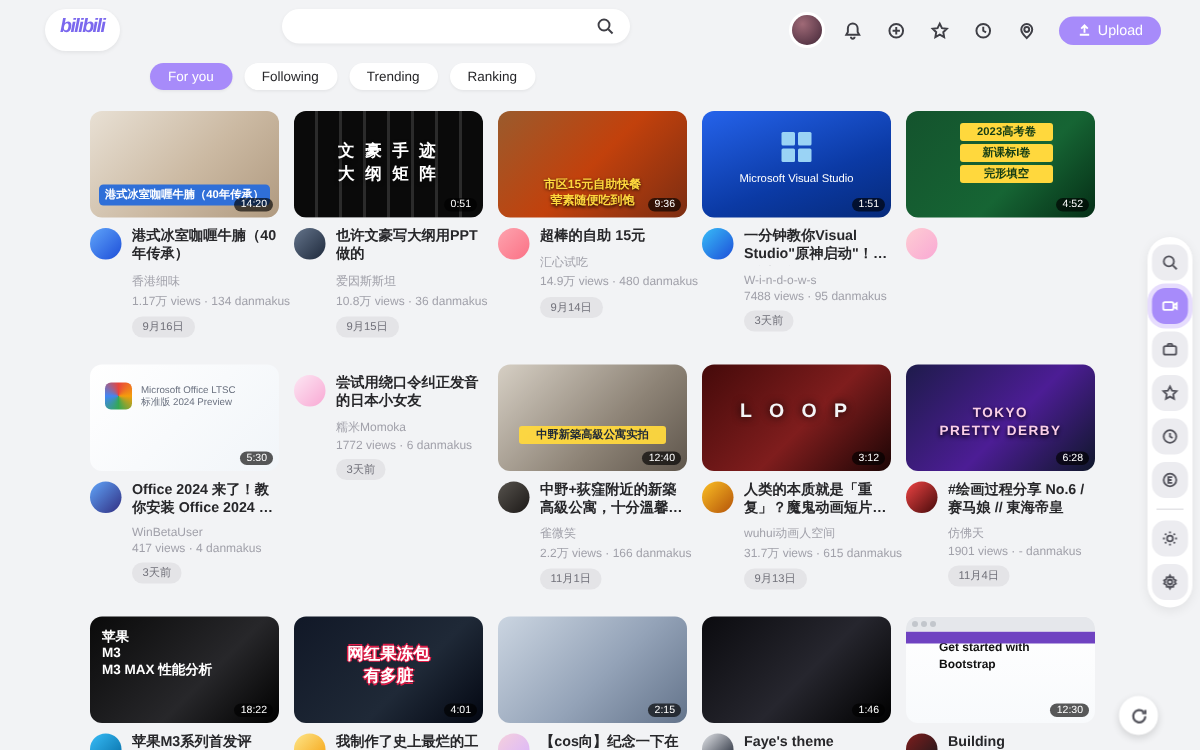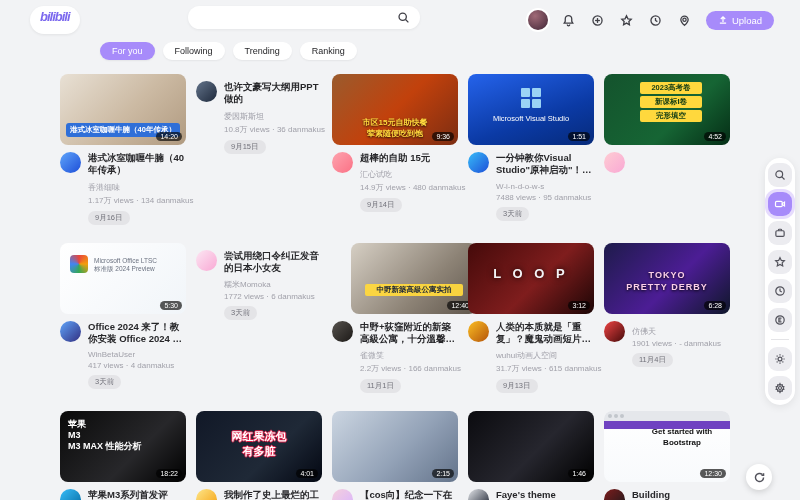--- a/index.html
+++ b/index.html
@@ -46,21 +46,21 @@
   .ov-ms { top:40px; color:#fff; font-size:7.5px;text-align:center; }
   .ov-chips { top:6px; right:28px; left:auto; width:62px; }
   .ov-chips span.chipline { display:block; background:#ffd83d; color:#143d14; font-weight:bold; font-size:7.5px;
     margin:2px 0; padding:1px 2px; border-radius:2px; }
   .ov-office { top:14px; left:34px; right:6px; text-align:left; color:#6b7280; font-size:6.5px; }
   .ov-redwhite { top:18px; color:#fff; font-weight:bold; font-size:11px;
     text-shadow:-1px 0 #e11d48,1px 0 #e11d48,0 -1px #e11d48,0 1px #e11d48; }
   .ov-apple { top:8px; left:8px; right:auto; text-align:left; color:#fff; font-weight:bold; font-size:9px; line-height:1.2;}
   .ov-loop { top:22px; color:#f3f4f6; font-weight:bold; font-size:13px; letter-spacing:4px; text-shadow:0 0 6px #000;}
   .ov-derby { top:26px; color:#fbcfe8; font-weight:bold; font-size:9px; letter-spacing:1px; text-shadow:0 1px 3px #000;}
-  .ov-browser { top:16px; left:34px; right:4px; text-align:center; color:#111; font-weight:bold; font-size:8px; }
+  .ov-browser { top:16px; left:22px; right:4px; text-align:left; color:#111; font-weight:bold; font-size:8px; }
   .ov-yellowbox { bottom:18px; margin:0 14px; background:rgba(255,216,61,.95); color:#1f2937; font-weight:bold;
     border-radius:2px; padding:1px 2px; font-size:7.5px;}
   .mslogo { position:absolute; top:14px; left:50%; transform:translateX(-50%); width:20px; height:20px;
     display:grid; grid-template-columns:9px 9px; grid-template-rows:9px 9px; gap:2px; }
   .mslogo i { background:#9ad3f5; border-radius:1px; }
   .officelogo { position:absolute; top:12px; left:10px; width:18px; height:18px; border-radius:4px;
     background:conic-gradient(#e8453c,#f59e0b,#34a853,#4285f4,#e8453c); }
   .browserbar { position:absolute; top:0; left:0; right:0; height:10px; background:#e5e7eb;
     display:flex; align-items:center; gap:2px; padding:0 4px;}
   .browserbar i { width:4px; height:4px; border-radius:50%; background:#c2c6cc; }
@@ -164,20 +164,25 @@
       <div class="minfo">
         <div class="ctitle">港式冰室咖喱牛腩（40年传承）</div>
         <div class="cchan">香港细味</div>
         <div class="cstats">1.17万 views · 134 danmakus</div>
         <span class="cdate">9月16日</span>
       </div>
     </div>
   </div>
 
   <div class="card">
+    <div class="thumb" style="background: repeating-linear-gradient(90deg, rgb(10, 10, 10) 0px, rgb(10, 10, 10) 14px, rgb(43, 43, 43) 14px, rgb(43, 43, 43) 16px), rgb(17, 17, 17);">
+      <span class="ov ov-white-big">文 豪 手 迹
+大 纲 矩 阵</span>
+      <span class="dur">0:51</span>
+    </div>
     <div class="meta">
       <div class="cavatar" style="background: linear-gradient(135deg, rgb(100, 116, 139), rgb(30, 41, 59));"></div>
       <div class="minfo">
         <div class="ctitle">也许文豪写大纲用PPT做的</div>
         <div class="cchan">爱因斯斯坦</div>
         <div class="cstats">10.8万 views · 36 danmakus</div>
         <span class="cdate">9月15日</span>
       </div>
     </div>
   </div>
@@ -255,21 +260,21 @@
       <div class="minfo">
         <div class="ctitle">尝试用绕口令纠正发音的日本小女友</div>
         <div class="cchan">糯米Momoka</div>
         <div class="cstats">1772 views · 6 danmakus</div>
         <span class="cdate">3天前</span>
       </div>
     </div>
   </div>
 
   <div class="card">
-    <div class="thumb" style="background: linear-gradient(135deg, rgb(214, 207, 196), rgb(141, 131, 118) 60%, rgb(95, 86, 76)); margin-left: 19px;">
+    <div class="thumb" style="background: linear-gradient(135deg, rgb(214, 207, 196), rgb(141, 131, 118) 60%, rgb(95, 86, 76));">
       <span class="ov ov-yellowbox">中野新築高級公寓实拍</span>
       <span class="dur">12:40</span>
     </div>
     <div class="meta">
       <div class="cavatar" style="background: linear-gradient(135deg, rgb(87, 83, 78), rgb(28, 25, 23));"></div>
       <div class="minfo">
         <div class="ctitle">中野+荻窪附近的新築高級公寓，十分溫馨且九分乾淨</div>
         <div class="cchan">雀微笑</div>
         <div class="cstats">2.2万 views · 166 danmakus</div>
         <span class="cdate">11月1日</span>
@@ -295,20 +300,21 @@
 
   <div class="card">
     <div class="thumb" style="background: linear-gradient(135deg, rgb(30, 27, 75), rgb(76, 29, 149) 55%, rgb(15, 23, 42));">
       <span class="ov ov-derby">TOKYO
 PRETTY DERBY</span>
       <span class="dur">6:28</span>
     </div>
     <div class="meta">
       <div class="cavatar" style="background: linear-gradient(135deg, rgb(239, 68, 68), rgb(69, 10, 10));"></div>
       <div class="minfo">
+        <div class="ctitle">#绘画过程分享 No.6 / 赛马娘 // 東海帝皇</div>
         <div class="cchan">仿佛天</div>
         <div class="cstats">1901 views · - danmakus</div>
         <span class="cdate">11月4日</span>
       </div>
     </div>
   </div>
 
   <div class="card">
     <div class="thumb" style="background: linear-gradient(135deg, rgb(10, 10, 10), rgb(39, 39, 42) 60%, rgb(0, 0, 0));">
       <span class="ov ov-apple">苹果

